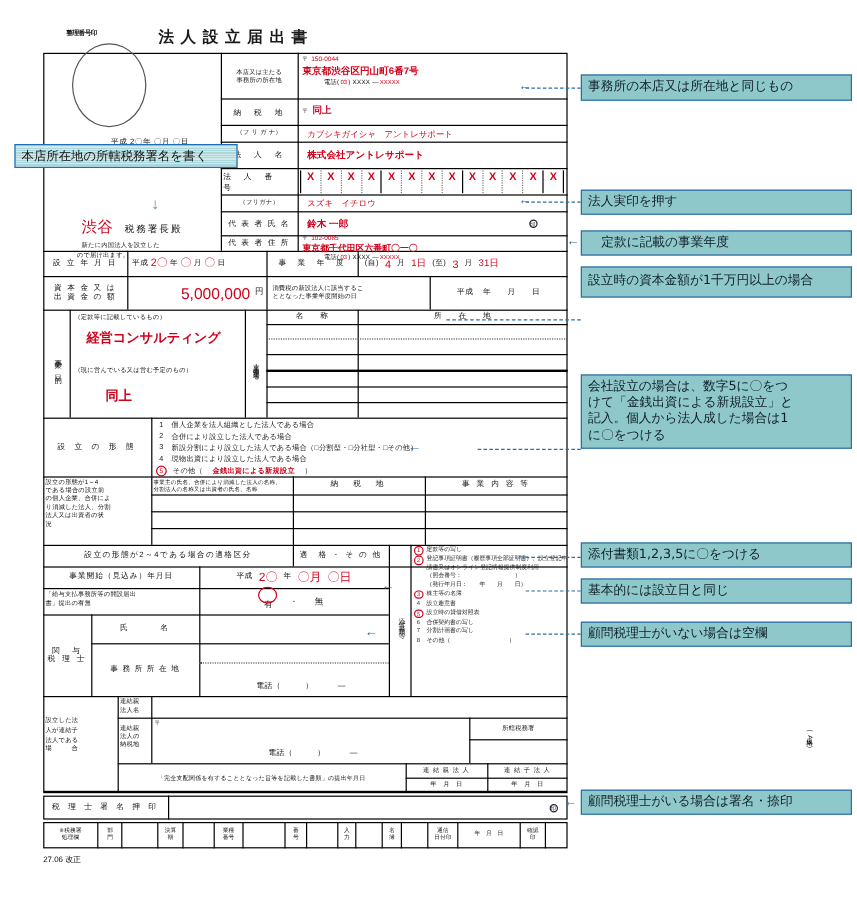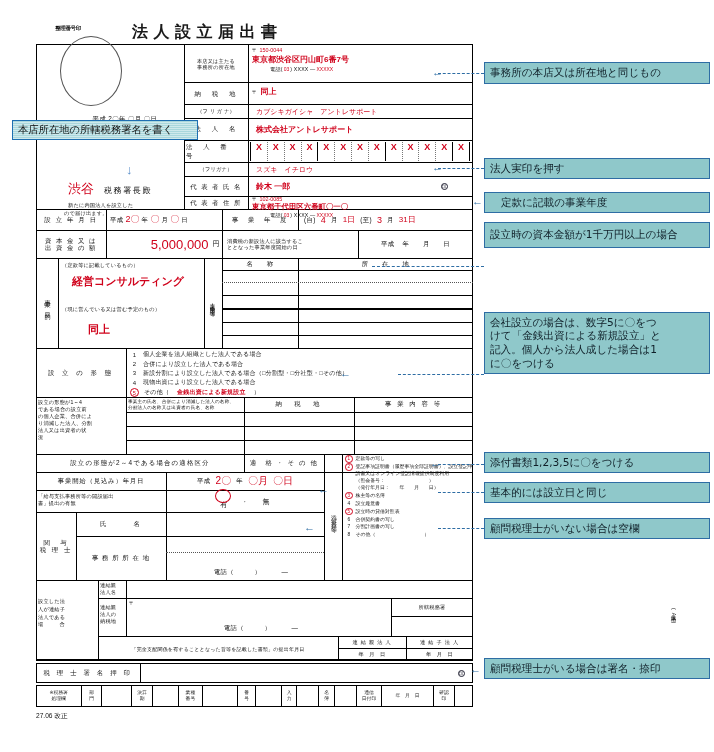--- a/index.html
+++ b/index.html
@@ -27,21 +27,21 @@
   .redsm { color:#d0021b; font-size:6px; }
 
   .box { position:absolute; border:1px solid #000; }
   .hl  { position:absolute; height:1px; background:#000; }
   .vl  { position:absolute; width:1px; background:#000; }
   .dash { position:absolute; border-top:1px dotted #555; height:0; }
 
   
   .title {
     position:absolute; left:96px; top:4px;
-    font-size:16px; font-weight:bold; letter-spacing:5.5px;
+    font-size:13px; font-weight:bold; letter-spacing:5.5px;
     font-family:"DejaVu Sans",sans-serif;
   }
   .seal {
     position:absolute; left:10px; top:2px; width:44px; height:16px;
     font-size:5.6px; font-weight:bold; color:#111;
     text-align:center; line-height:16px; letter-spacing:-.5px;
     overflow:hidden;
   }
   .ellipse {
     position:absolute; left:24px; top:18px; width:62px; height:70px;

